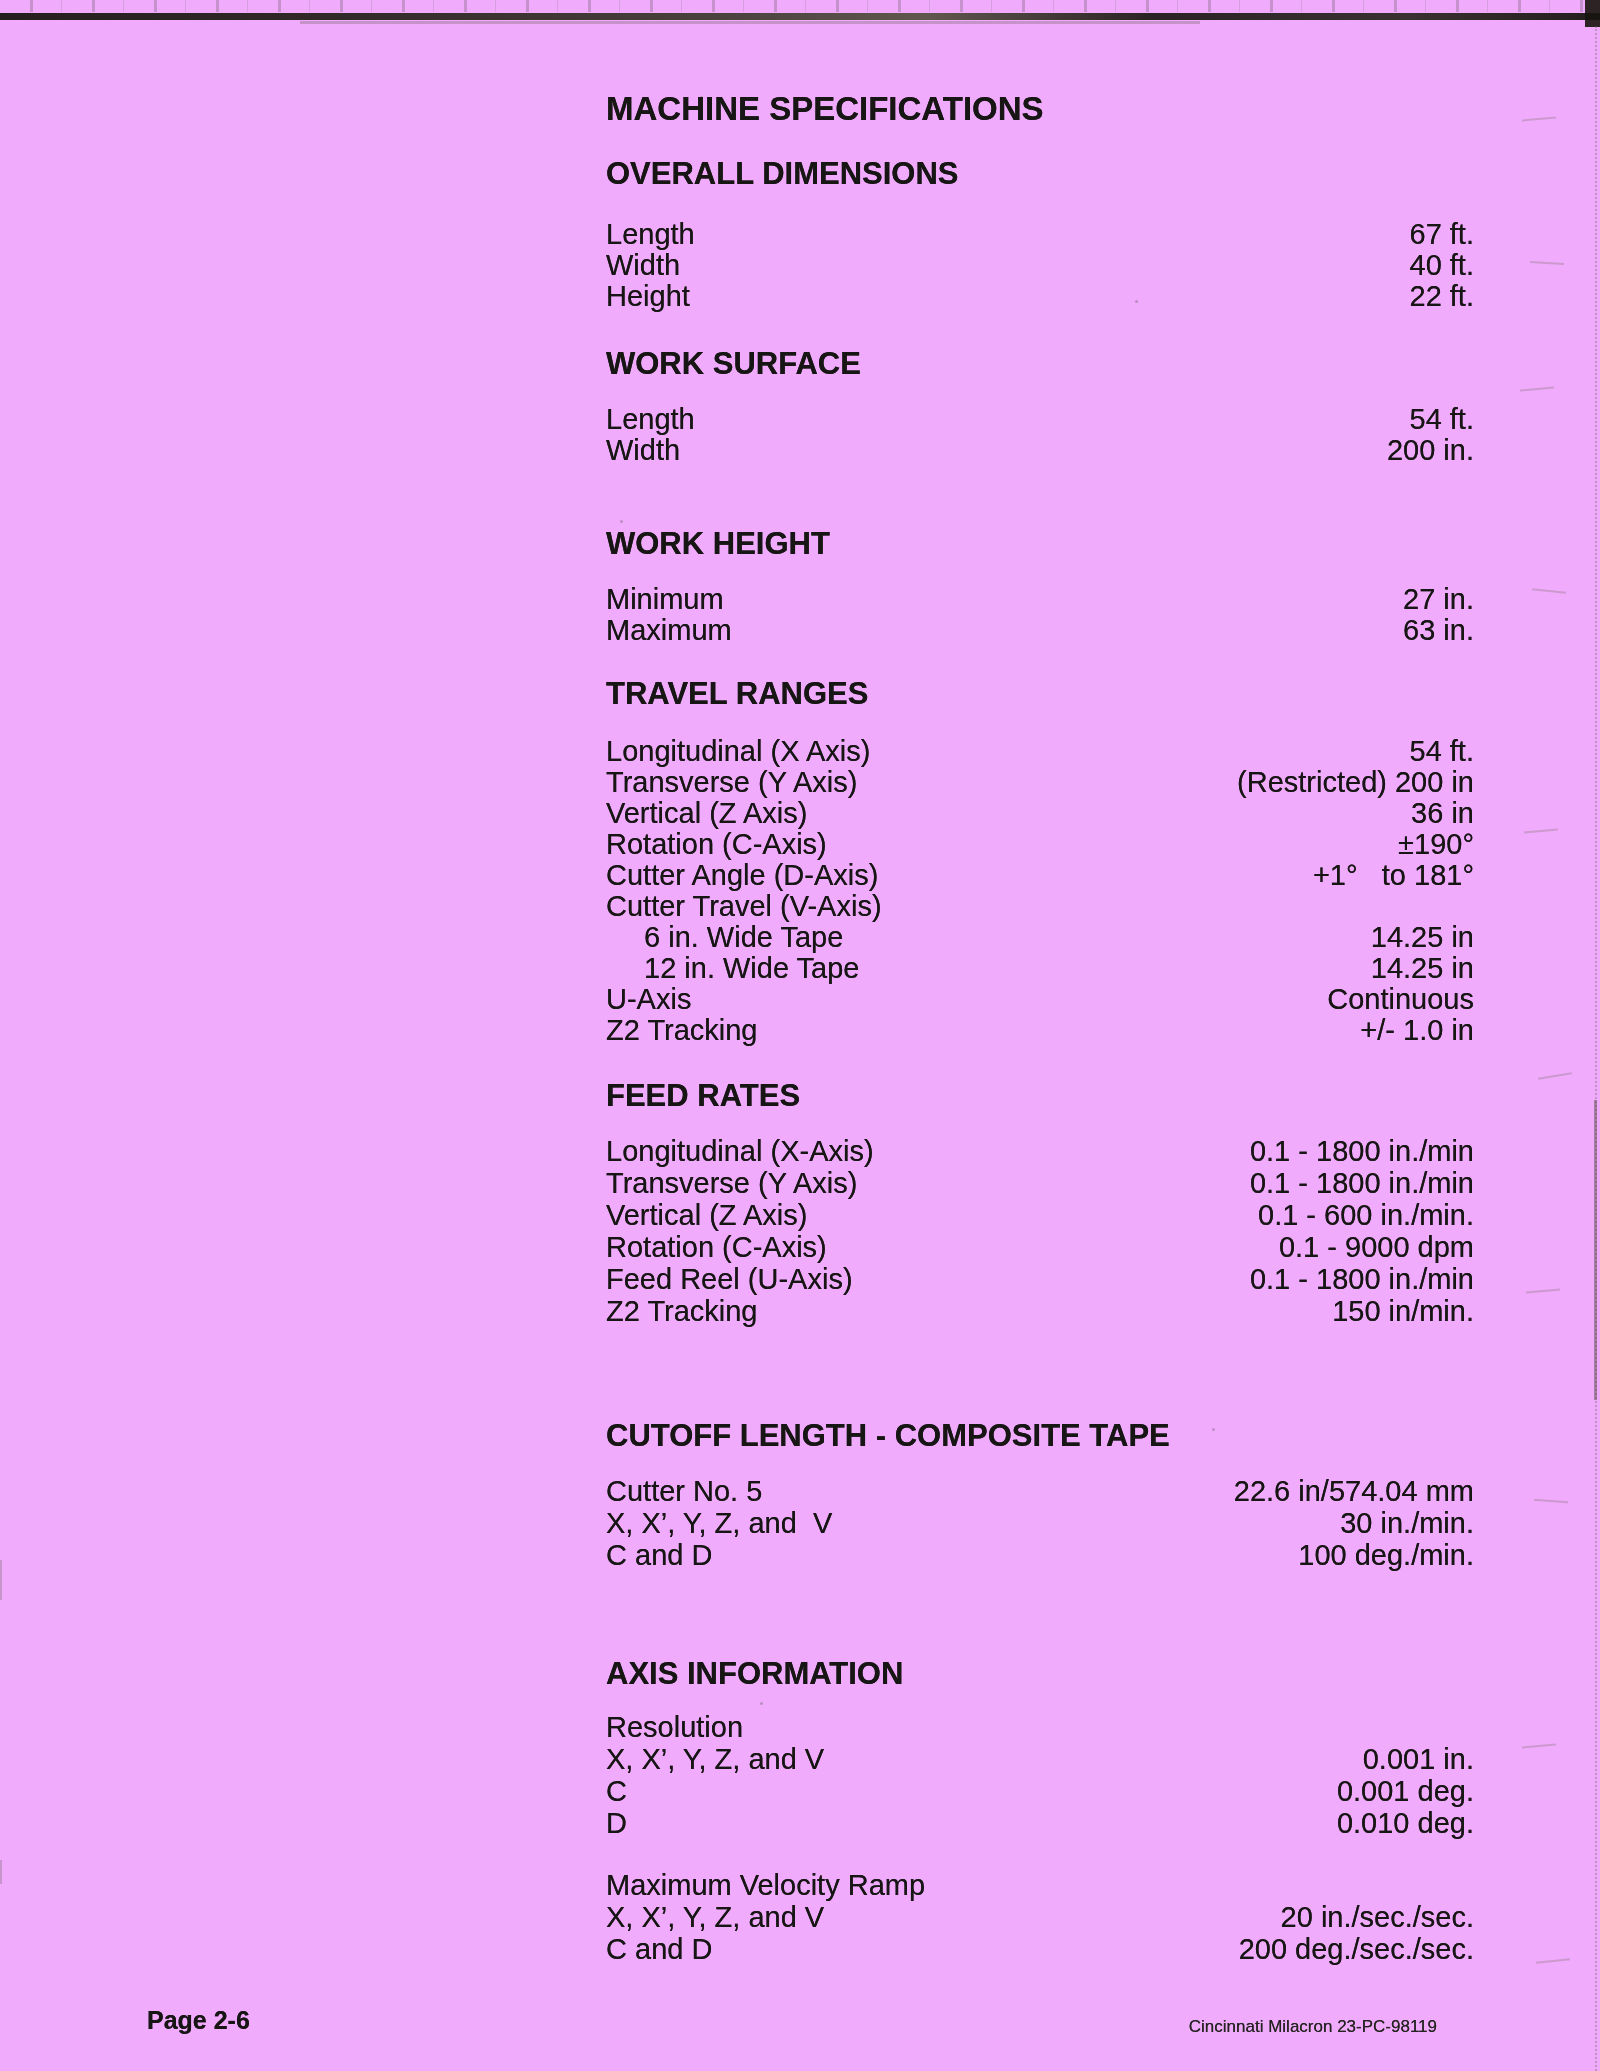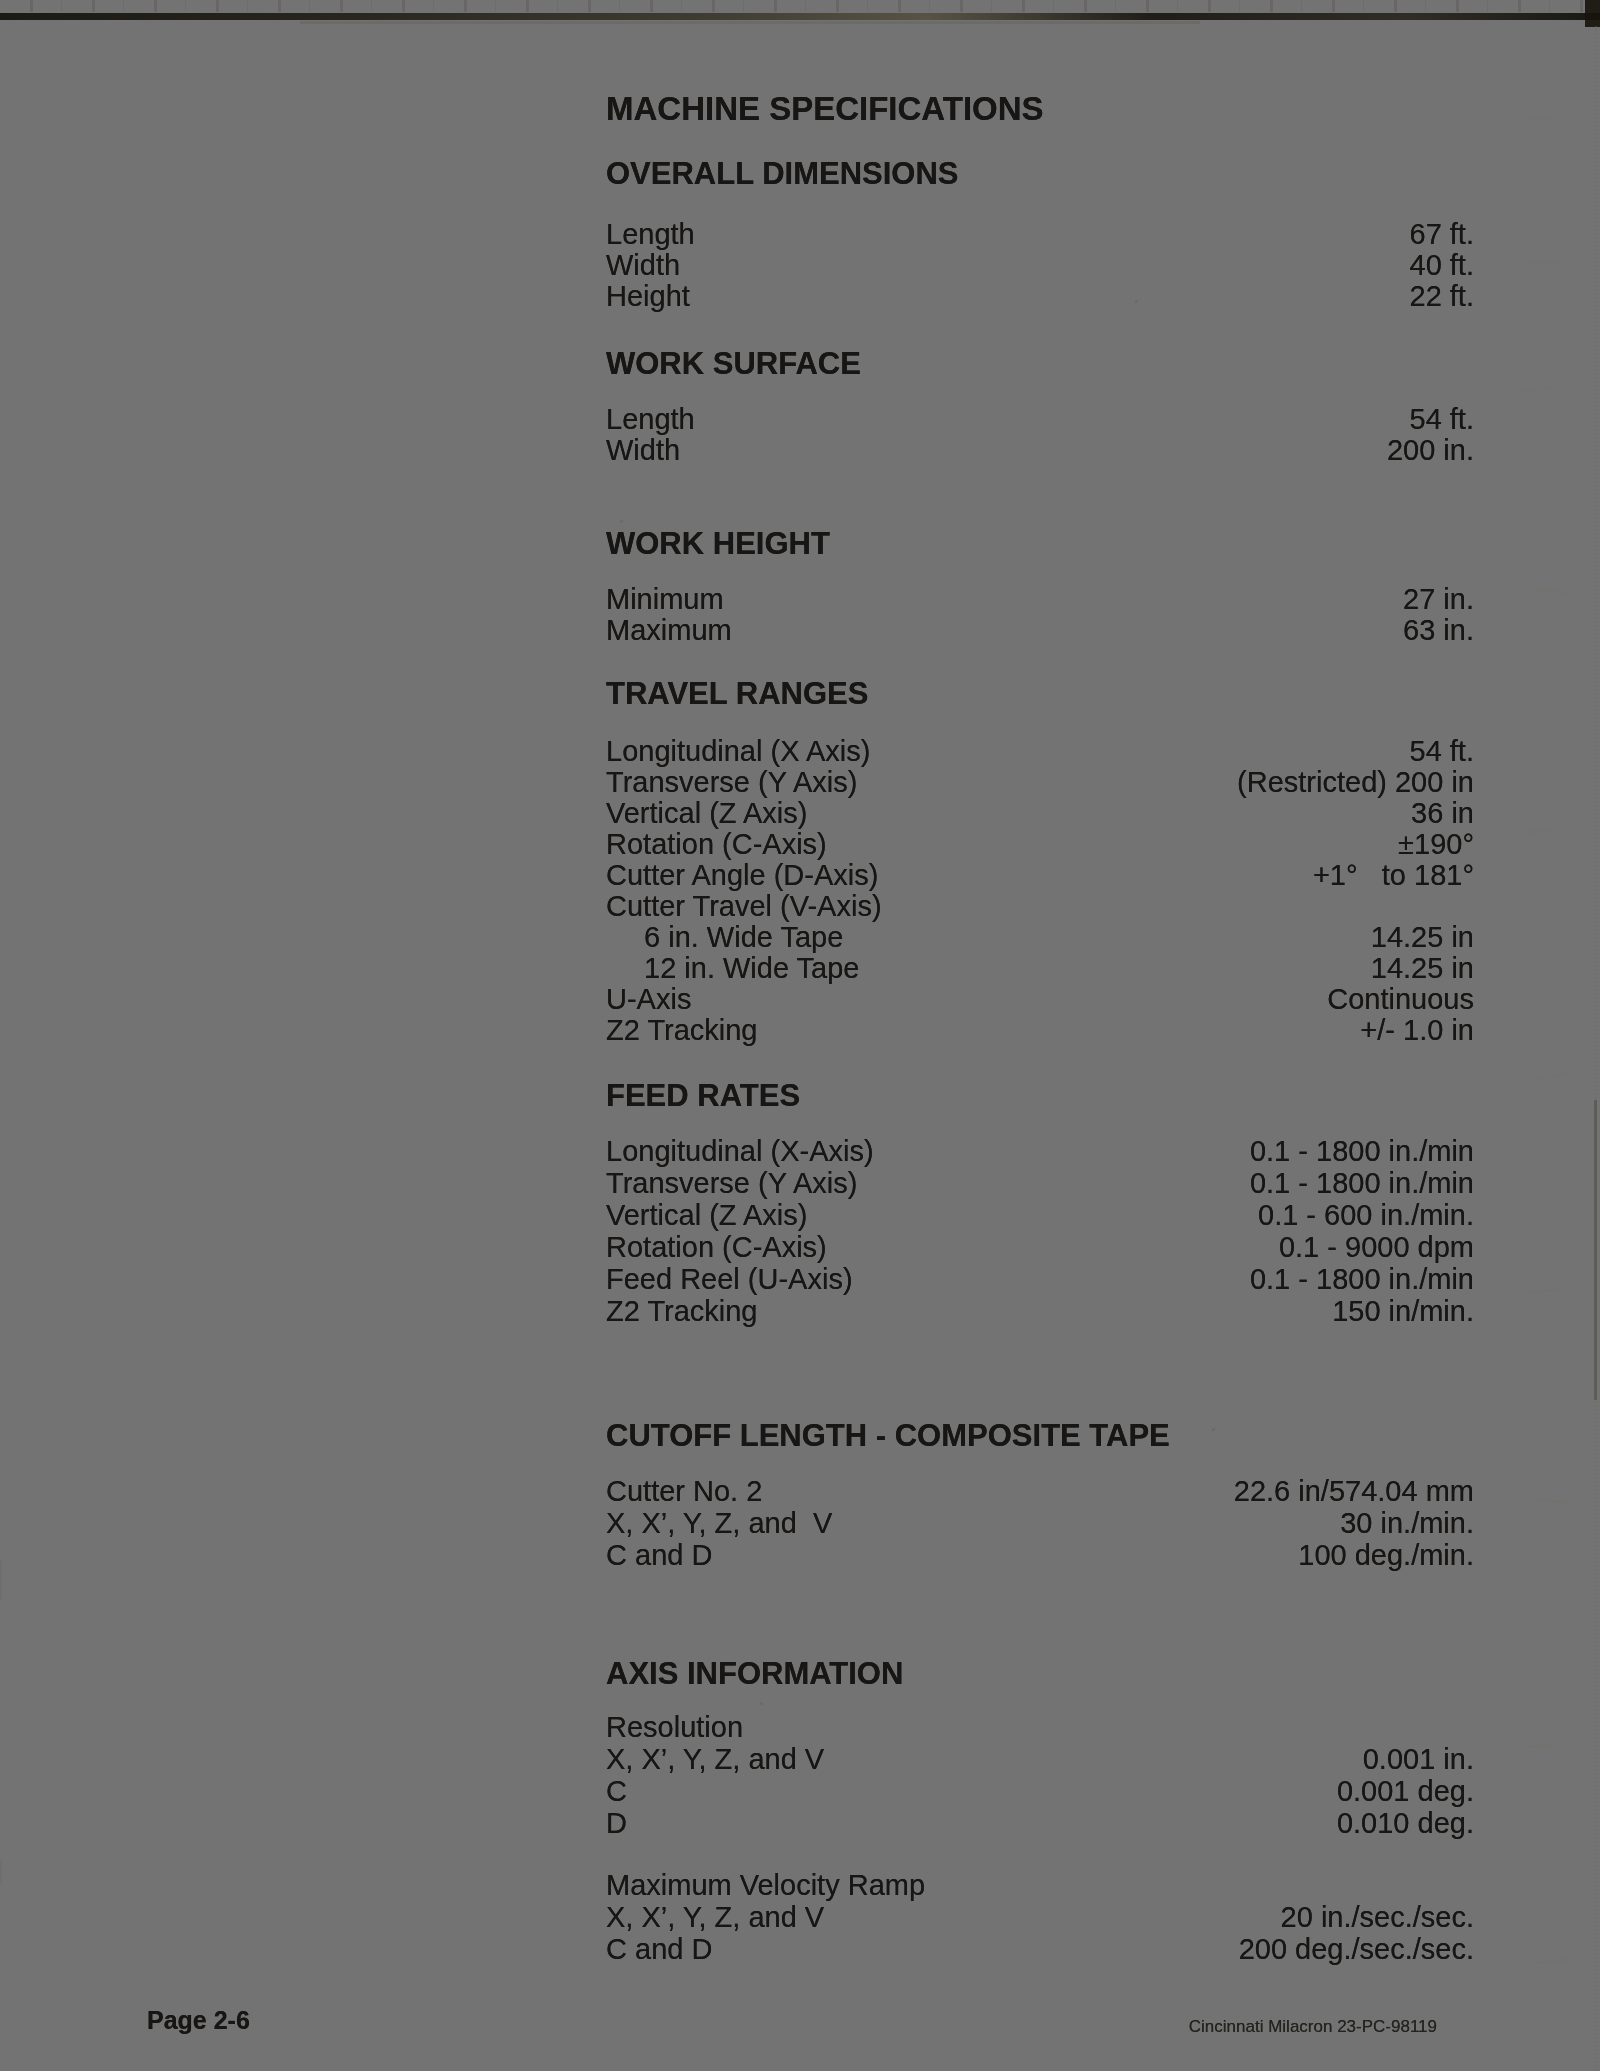--- a/index.html
+++ b/index.html
@@ -4,21 +4,21 @@
 <style>
   html,body{
     margin:0;
     padding:0;
     background:#fbfbf8;
   }
   .page{
     position:relative;
     width:1600px;
     height:2071px;
-    background:#737373;
+    background:#f0abfc;
     overflow:hidden;
     font-family:"Liberation Sans", sans-serif;
     color:#171614;
   }
   
   .tick-band{
     position:absolute;top:0;left:0;width:1600px;height:12px;
     background:repeating-linear-gradient(90deg,
       transparent 0 30px, rgba(70,66,58,.45) 30px 33px,
       transparent 33px 61px, rgba(70,66,58,.25) 61px 62px);
@@ -237,21 +237,21 @@
     </div>
     <div class="row">
       <span class="label">Z2 Tracking</span>
       <span class="value">150 in/min.</span>
     </div>
   </div>
 
   <h2 class="heading" style="top:1420px">CUTOFF LENGTH - COMPOSITE TAPE</h2>
   <div class="rows" style="top:1476px;--rh:32px;--gap:30px">
     <div class="row">
-      <span class="label">Cutter No. 2</span>
+      <span class="label">Cutter No. 5</span>
       <span class="value">22.6 in/574.04 mm</span>
     </div>
     <div class="row">
       <span class="label">X, X’, Y, Z, and  V</span>
       <span class="value">30 in./min.</span>
     </div>
     <div class="row">
       <span class="label">C and D</span>
       <span class="value">100 deg./min.</span>
     </div>

